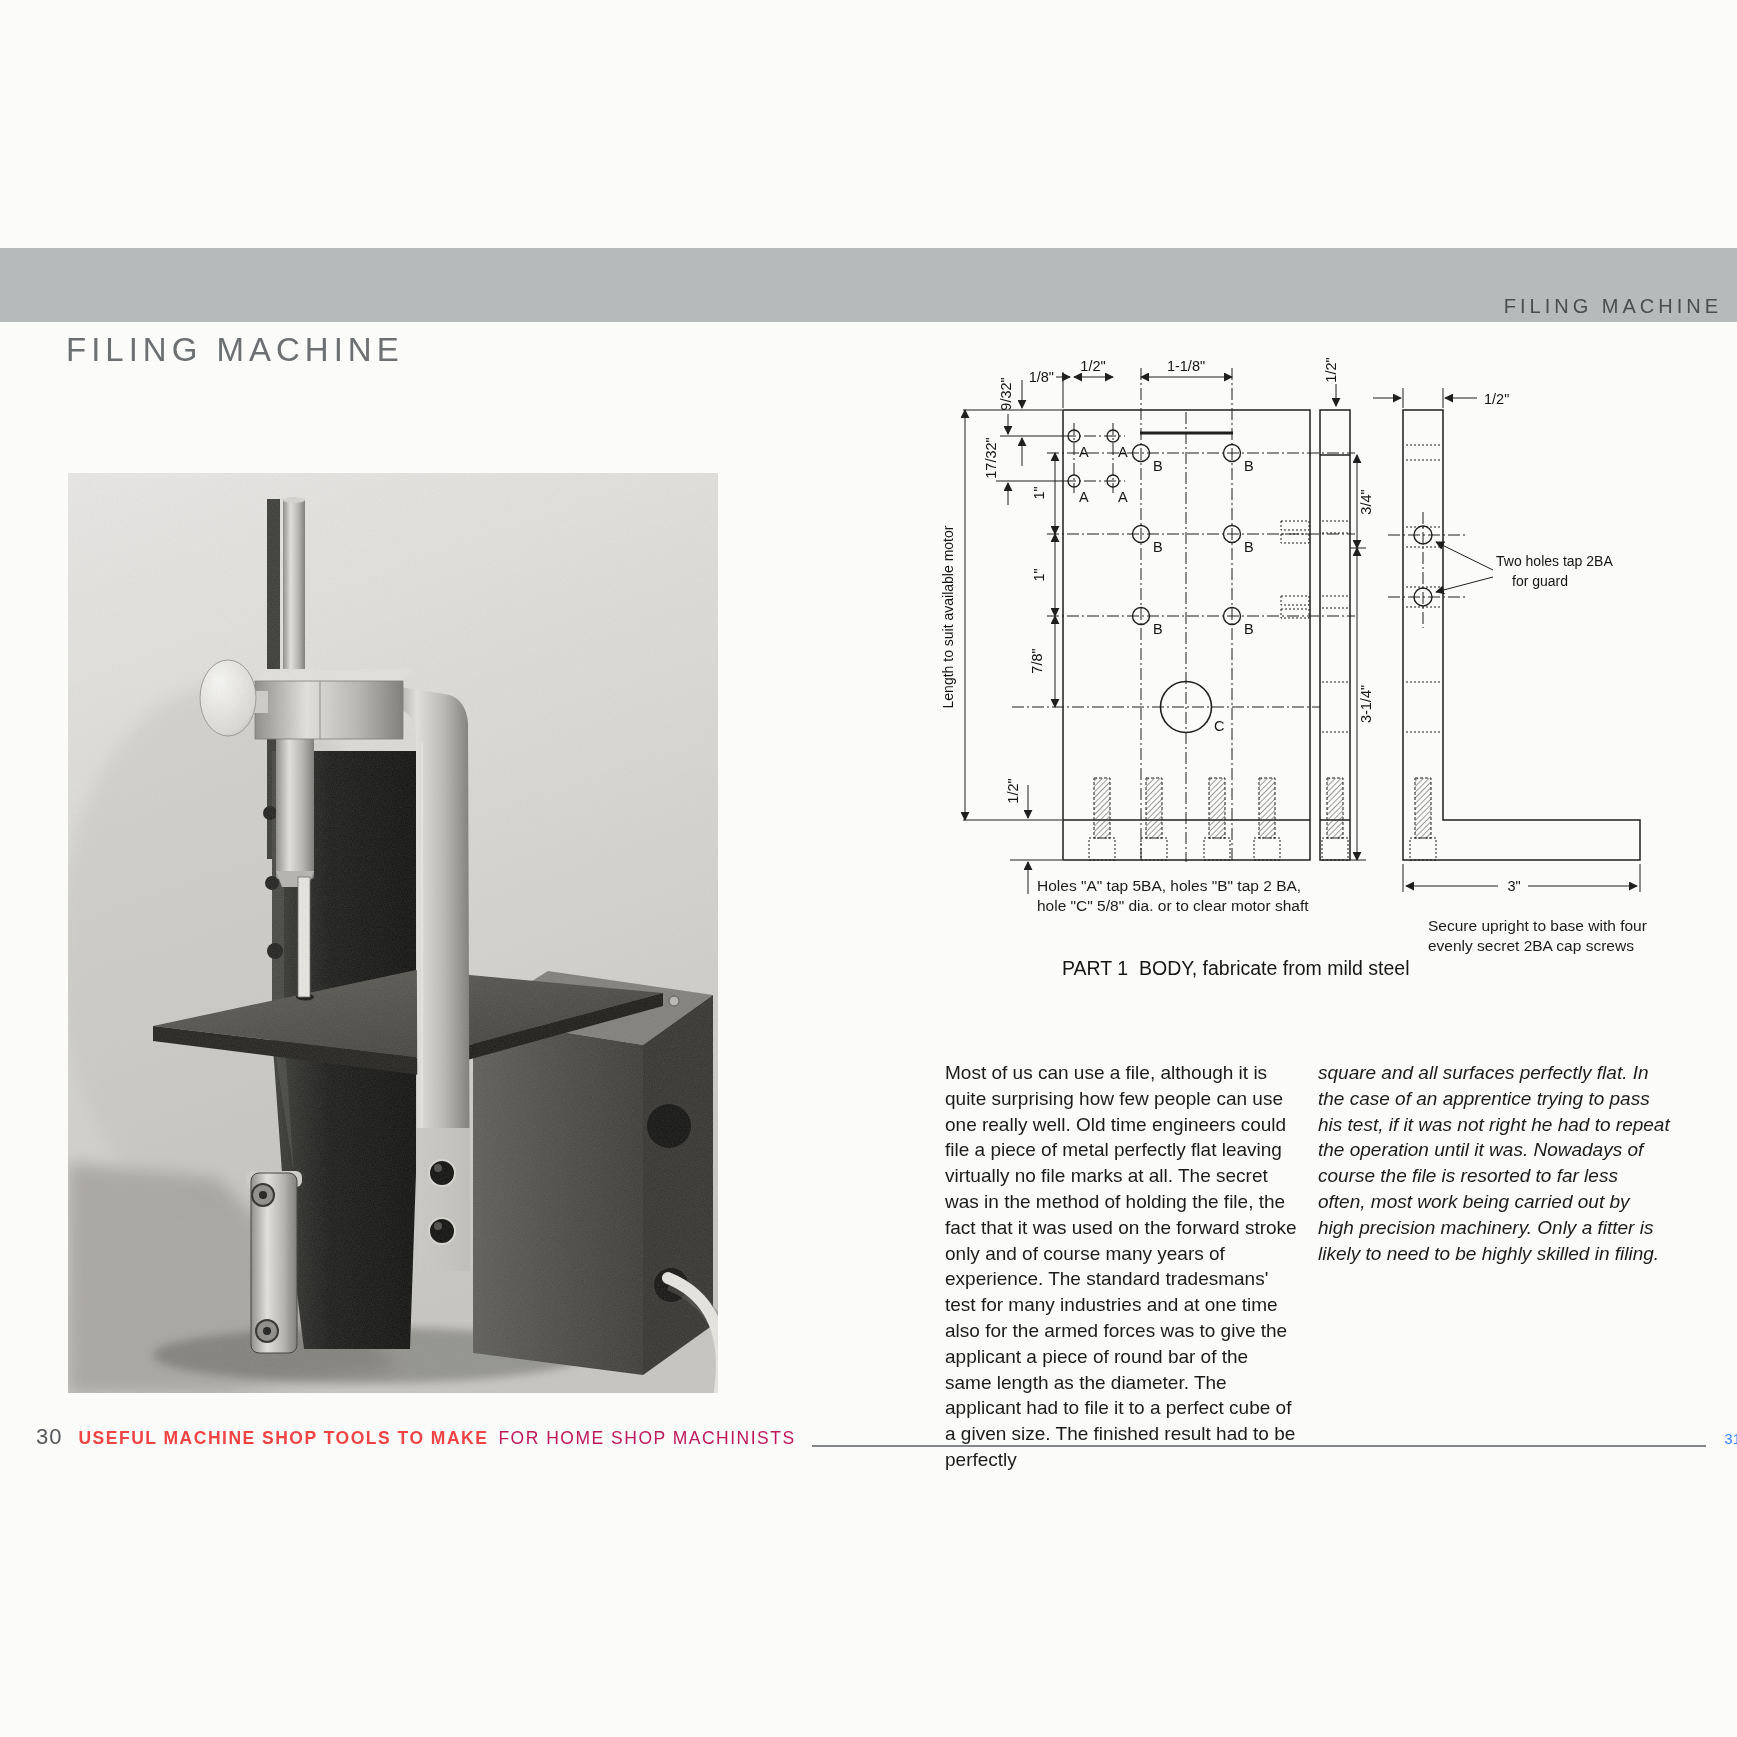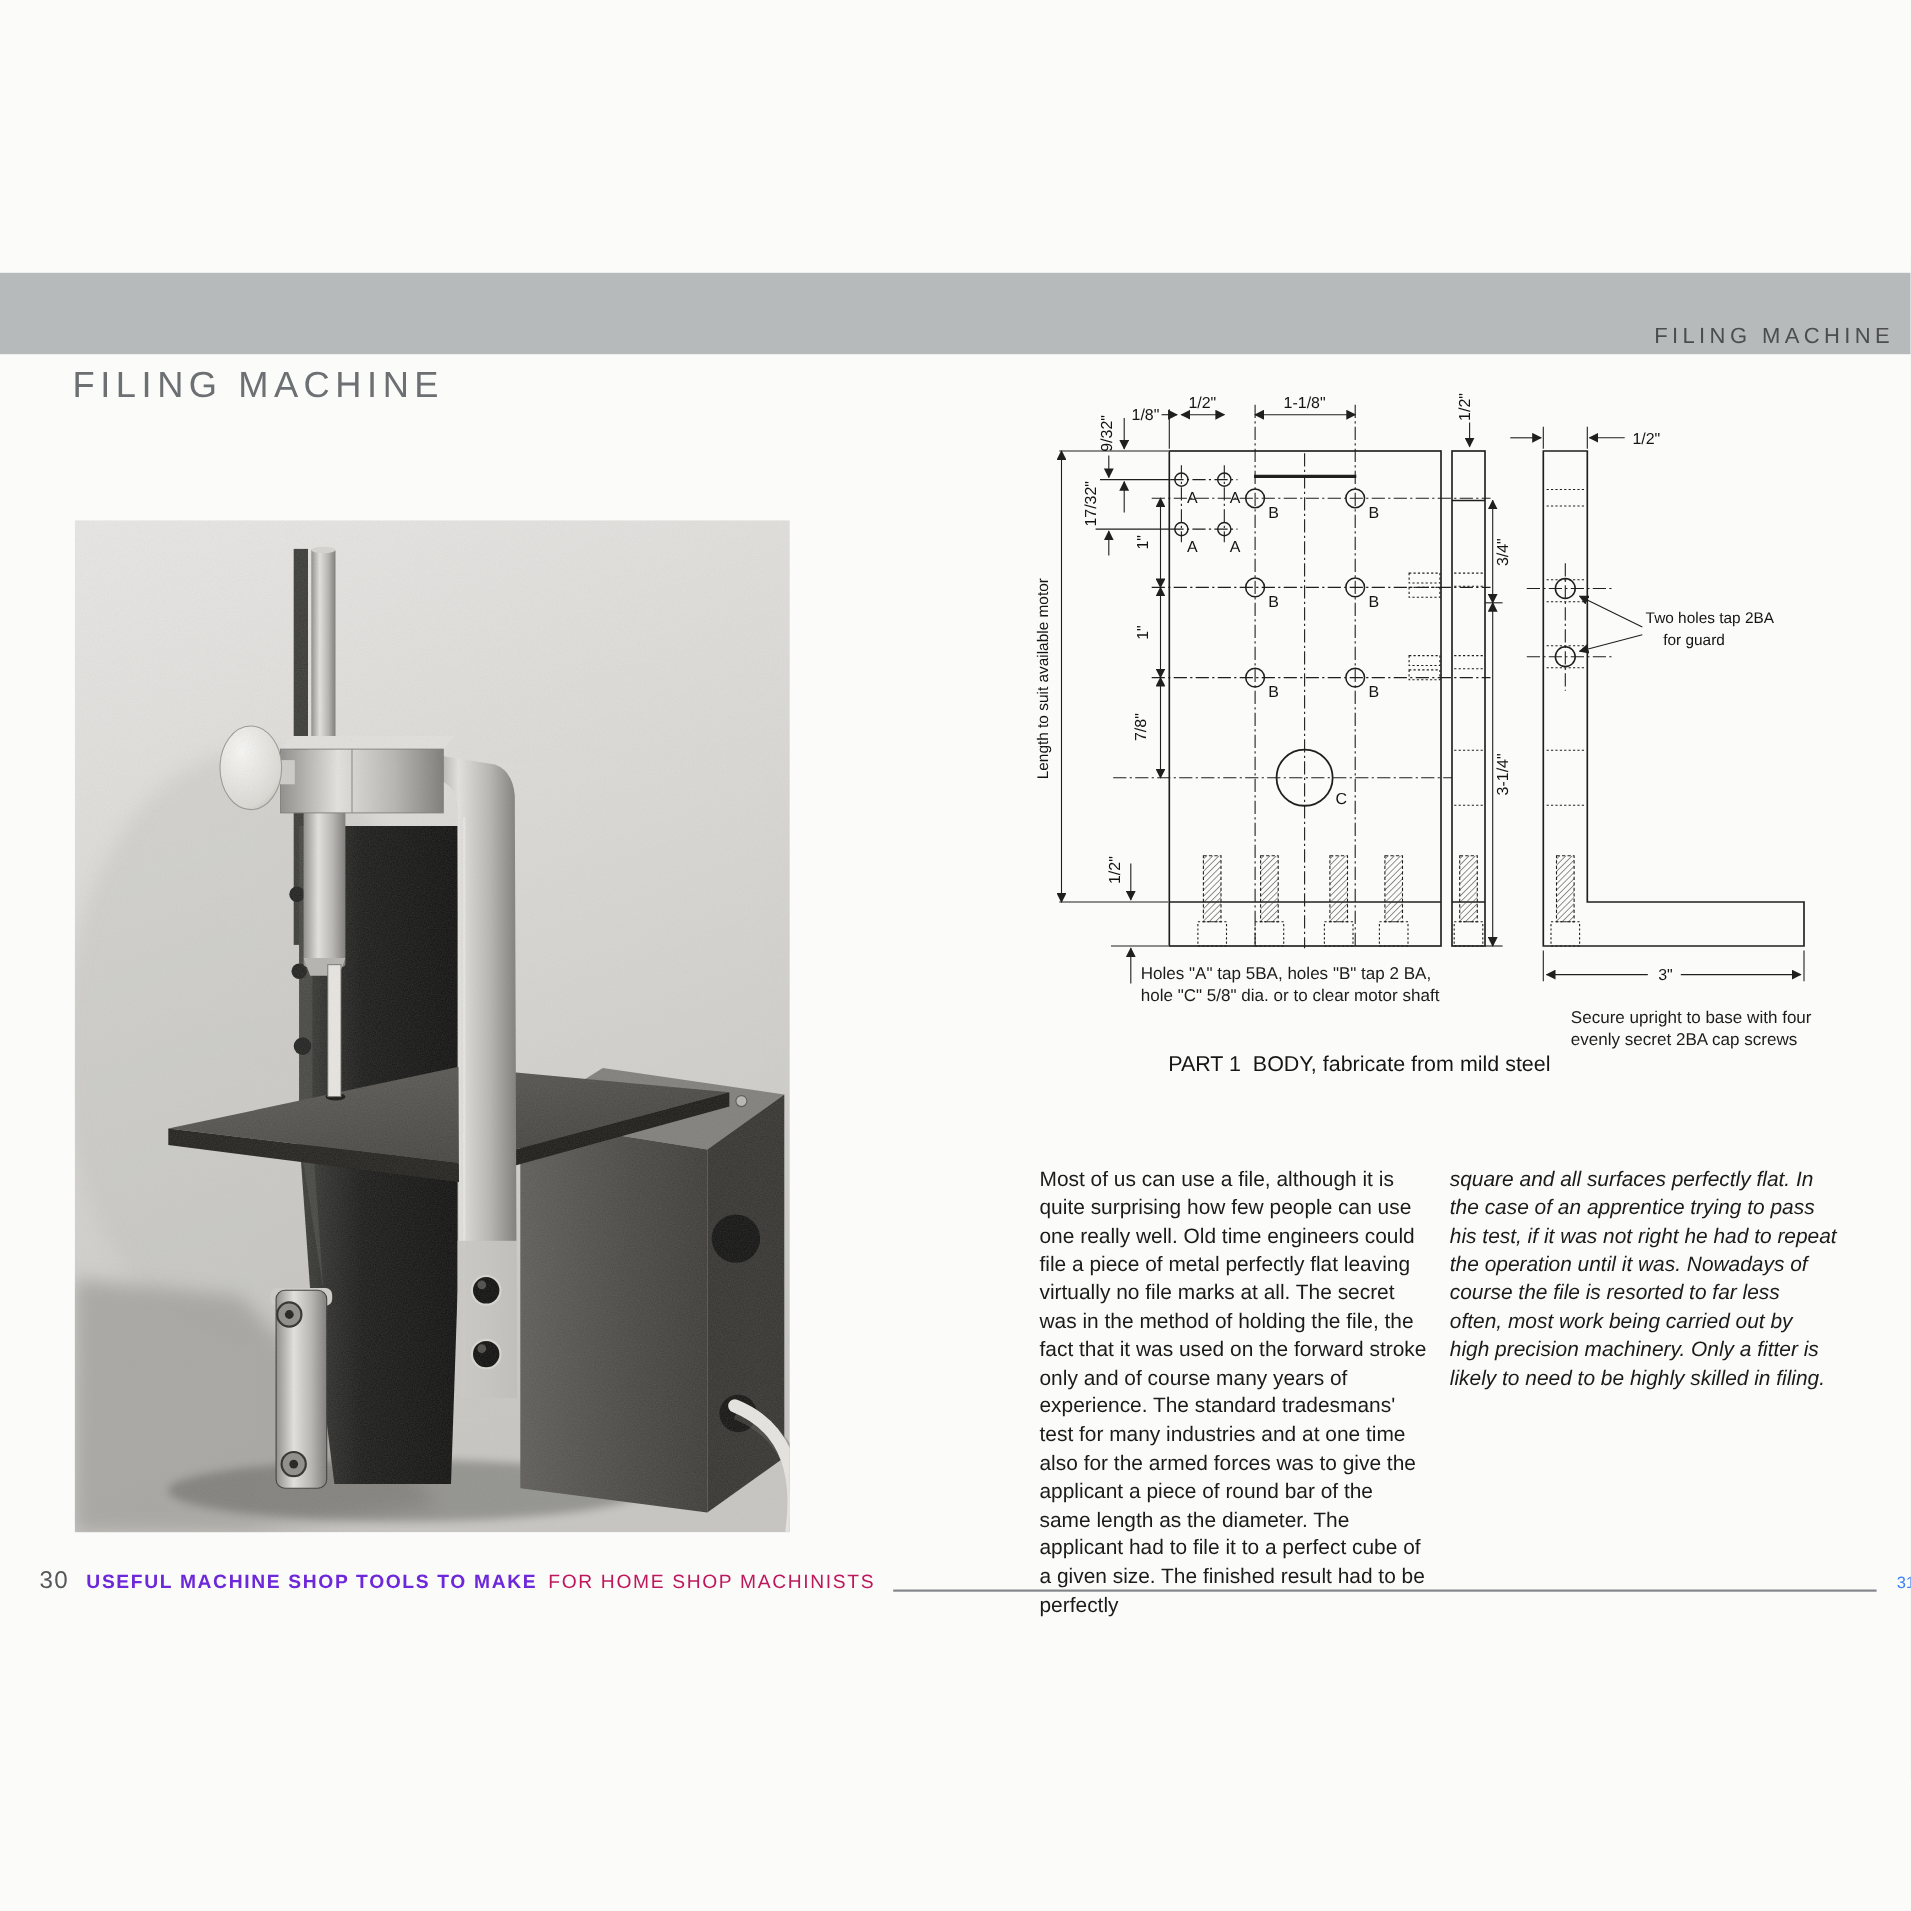--- a/index.html
+++ b/index.html
@@ -33,21 +33,21 @@
   }
   .col p{margin:0;}
   .col1{left:945px;}
   .col2{left:1318px;font-style:italic;}
   .col2 p + p{margin-top:26px;}
   .footer{
     position:absolute;left:36px;right:31px;top:1424px;height:28px;
     display:flex;align-items:baseline;
   }
   .footer .pnum-left{font-size:22px;color:#55585a;letter-spacing:1px;}
-  .footer .book-title{font-size:17.5px;font-weight:bold;color:#6d28d9;letter-spacing:1.5px;margin-left:16px;}
+  .footer .book-title{font-size:17.5px;font-weight:bold;color:#ef4444;letter-spacing:1.5px;margin-left:16px;}
   .footer .book-subtitle{font-size:17.5px;color:#be185d;letter-spacing:1.5px;margin-left:10px;}
   .footer .rule{flex:1;border-top:2px solid #84878a;margin:0 18px 5px 16px;align-self:flex-end;}
   .footer .pnum-right{font-size:15px;color:#3b82f6;}
   svg text{font-family:"Liberation Sans",sans-serif;}
 </style>
 </head>
 <body>
 
 <div class="page">
 

